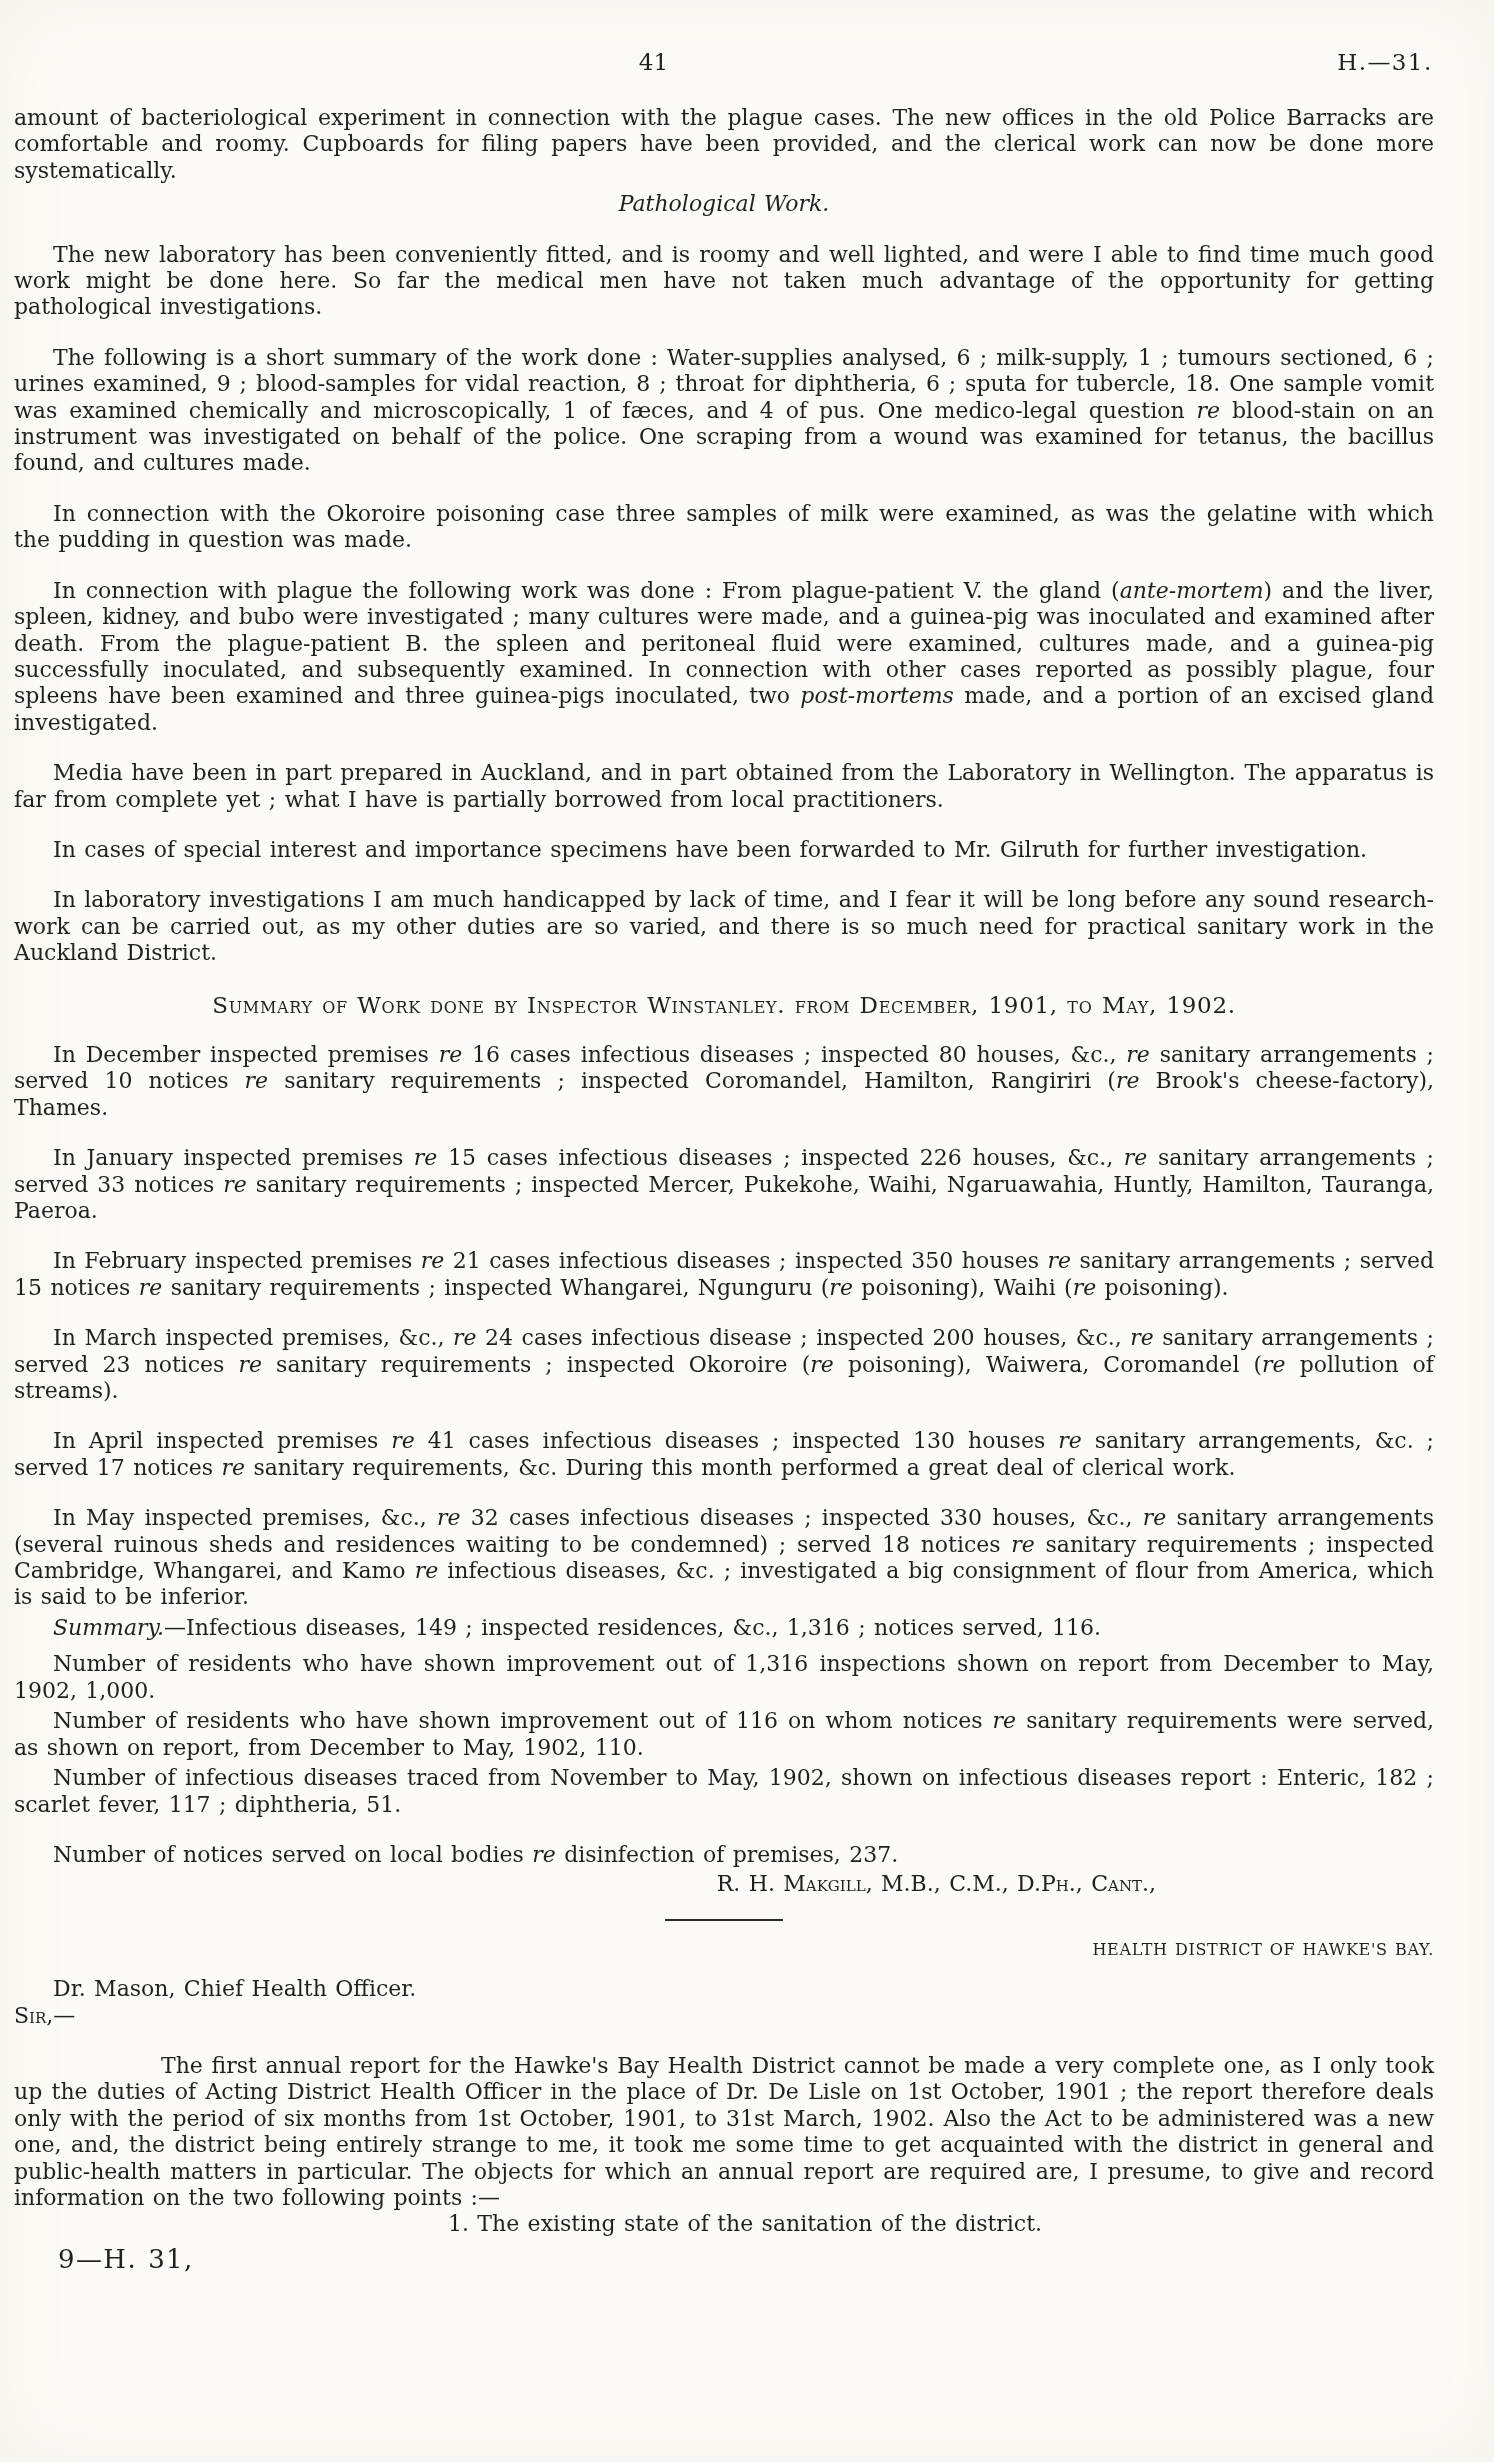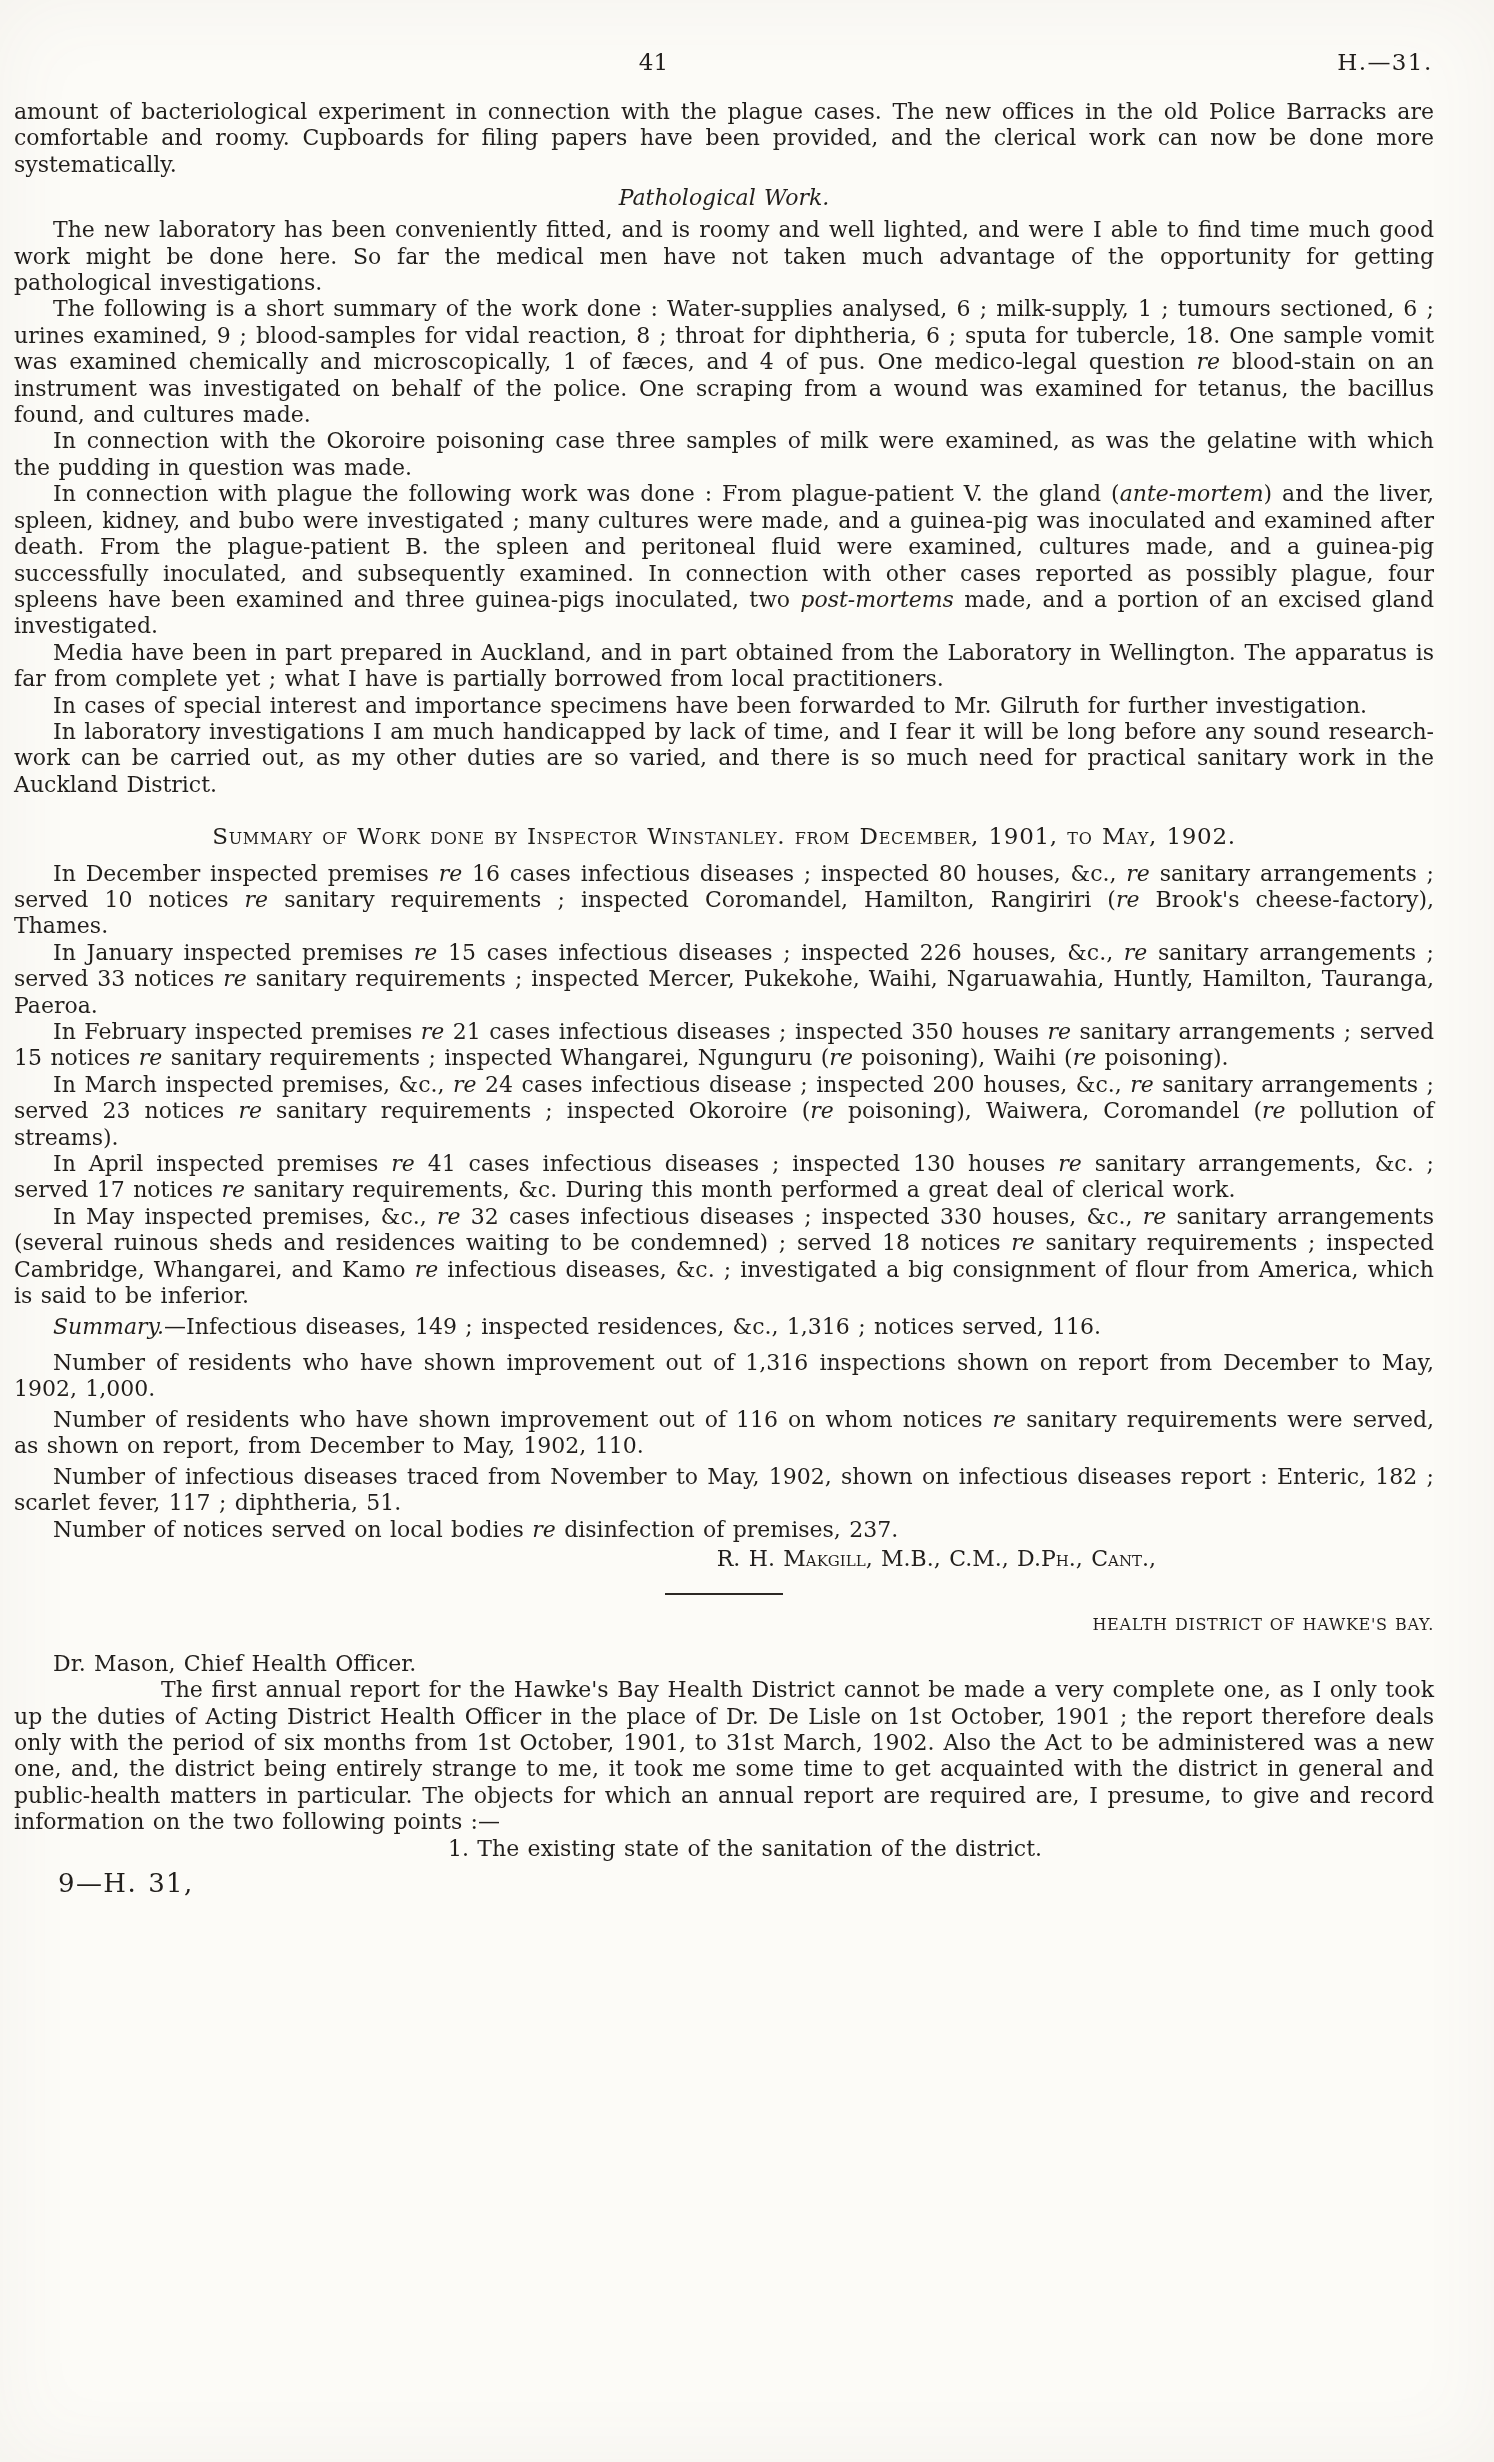--- a/index.html
+++ b/index.html
@@ -23,21 +23,21 @@
     height: 32px;
     margin-bottom: 18px;
     font-size: 23px;
   }
   .page-number { position: absolute; left: 44%; top: 0; }
   .doc-ref { position: absolute; right: 1.4px; top: 0; letter-spacing: 1.4px; }
 
   .body-text { font-size: 22px; line-height: 26.4px; text-align: justify; word-spacing: 1.4px; padding-left: 14px; }
 
   p { margin: 0; }
-  .para { text-indent: 39px; }
+  .para { text-indent: 39px; margin-top: 24px; }
   .noindent { text-indent: 0; }
   .gap-top { margin-top: 9.7px; }
   .gap-top-sm { margin-top: 4.2px; }
 
   .h-italic {
     text-align: center; font-style: italic; font-weight: 400;
     font-size: 22px; margin: 7px 0 5.6px; text-indent: 0;
   }
   .h-smallcaps {
     text-align: center; font-variant: small-caps; font-weight: 400;
@@ -113,20 +113,21 @@
 
   <div class="signature">
     <p class="sig sig-name">R. H. Makgill, M.B., C.M., D.Ph., Cant.,</p>
   </div>
 
   <div class="divider"></div>
 
   <section>
     <h3 class="h-caps">HEALTH DISTRICT OF HAWKE'S BAY.</h3>
     <p class="addressee">Dr. Mason, Chief Health Officer.</p>
+    <p class="salutation">Sir,—</p>
     <p class="para hb-para">The first annual report for the Hawke's Bay Health District cannot be made a very complete one, as I only took up the duties of Acting District Health Officer in the place of Dr. De Lisle on 1st October, 1901 ; the report therefore deals only with the period of six months from 1st October, 1901, to 31st March, 1902.  Also the Act to be administered was a new one, and, the district being entirely strange to me, it took me some time to get acquainted with the district in general and public-health matters in particular.  The objects for which an annual report are required are, I presume, to give and record information on the two following points :—</p>
     <p class="list-item">1. The existing state of the sanitation of the district.</p>
   </section>
 
   <footer class="page-footer">
     <span class="footer-mark">9—H. 31,</span>
   </footer>
 
 </div>
 

